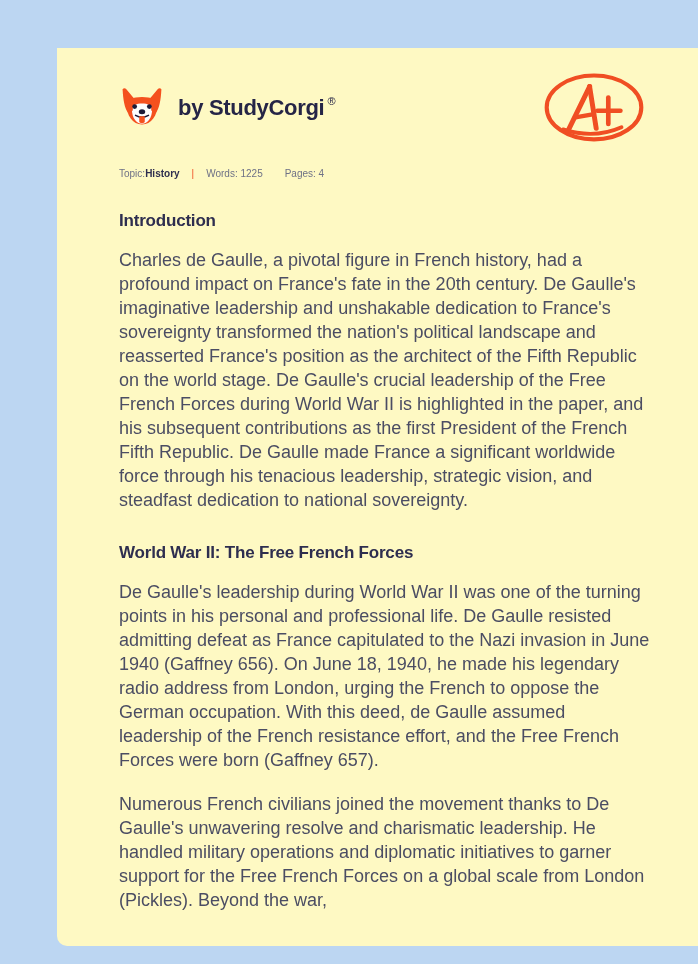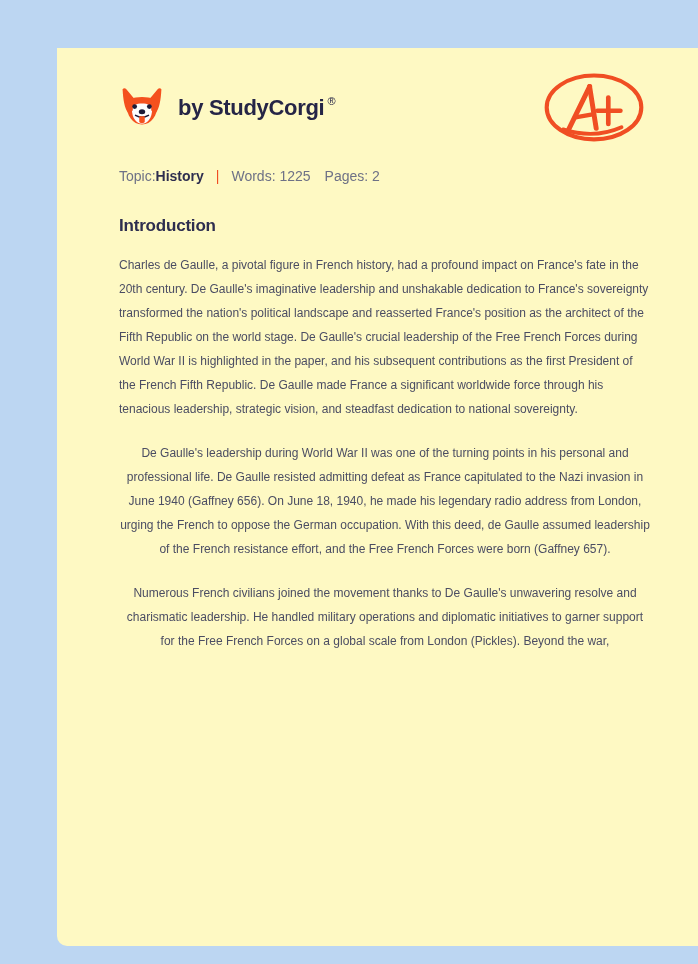--- a/index.html
+++ b/index.html
@@ -81,55 +81,55 @@
   .doc-title {
     font-size: 28px;
     line-height: 42px;
     font-weight: bold;
     color: #2e2e4f;
     letter-spacing: -0.4px;
     margin: 21px 0 0 0;
   }
   .doc-meta {
     margin-top: 17px;
-    font-size: 14px;
+    font-size: 10px;
     color: #6e7186;
     display: flex;
     align-items: center;
     flex-wrap: wrap;
   }
   .doc-meta .meta-label { color: #6e7186; }
   .doc-meta .topic-value {
     color: #2e2e4f;
     font-weight: bold;
   }
   .doc-meta .meta-sep {
     color: #f04e23;
     margin: 0 12px;
     font-weight: normal;
   }
-  .doc-meta .meta-words { margin-right: 14px; }
+  .doc-meta .meta-words { margin-right: 22px; }
 
   
   h2.section-heading {
     font-size: 17px;
     font-weight: bold;
     color: #2e2e4f;
     margin: 31px 0 0 0;
     letter-spacing: -0.2px;
   }
   h2.section-heading.first { margin-top: 32px; }
   p.body-text {
-    font-size: 12px;
+    font-size: 18px;
     line-height: 24px;
     color: #4b4d63;
     margin: 17px 0 0 0;
     text-align: left;
   }
-  p.body-text + p.body-text { margin-top: 20px; text-align: center; }
+  p.body-text + p.body-text { margin-top: 20px; }
 </style>
 </head>
 <body>
 
 <div class="page-wrap">
   <div class="paper-card">
     <div class="card-inner">
 
       <div class="brand-header">
 
@@ -176,24 +176,25 @@
           <path d="M44 114 Q100 132 150 110" stroke="#f04e23" stroke-width="7" fill="none" stroke-linecap="round"></path>
         </svg>
       </div>
 
 
       <div class="doc-meta">
         <span class="meta-label">Topic:</span>
         <span class="topic-value">History</span>
         <span class="meta-sep">|</span>
         <span class="meta-words">Words: 1225</span>
-        <span>Pages: 2</span>
+        <span>Pages: 4</span>
       </div>
 
       <h2 class="section-heading first">Introduction</h2>
       <p class="body-text">Charles de Gaulle, a pivotal figure in French history, had a profound impact on France's fate in the 20th century. De Gaulle's imaginative leadership and unshakable dedication to France's sovereignty transformed the nation's political landscape and reasserted France's position as the architect of the Fifth Republic on the world stage. De Gaulle's crucial leadership of the Free French Forces during World War II is highlighted in the paper, and his subsequent contributions as the first President of the French Fifth Republic. De Gaulle made France a significant worldwide force through his tenacious leadership, strategic vision, and steadfast dedication to national sovereignty.</p>
 
+      <h2 class="section-heading">World War II: The Free French Forces</h2>
       <p class="body-text">De Gaulle's leadership during World War II was one of the turning points in his personal and professional life. De Gaulle resisted admitting defeat as France capitulated to the Nazi invasion in June 1940 (Gaffney 656). On June 18, 1940, he made his legendary radio address from London, urging the French to oppose the German occupation. With this deed, de Gaulle assumed leadership of the French resistance effort, and the Free French Forces were born (Gaffney 657).</p>
       <p class="body-text">Numerous French civilians joined the movement thanks to De Gaulle's unwavering resolve and charismatic leadership. He handled military operations and diplomatic initiatives to garner support for the Free French Forces on a global scale from London (Pickles). Beyond the war,</p>
 
     </div>
   </div>
 </div>
 
 </body></html>

